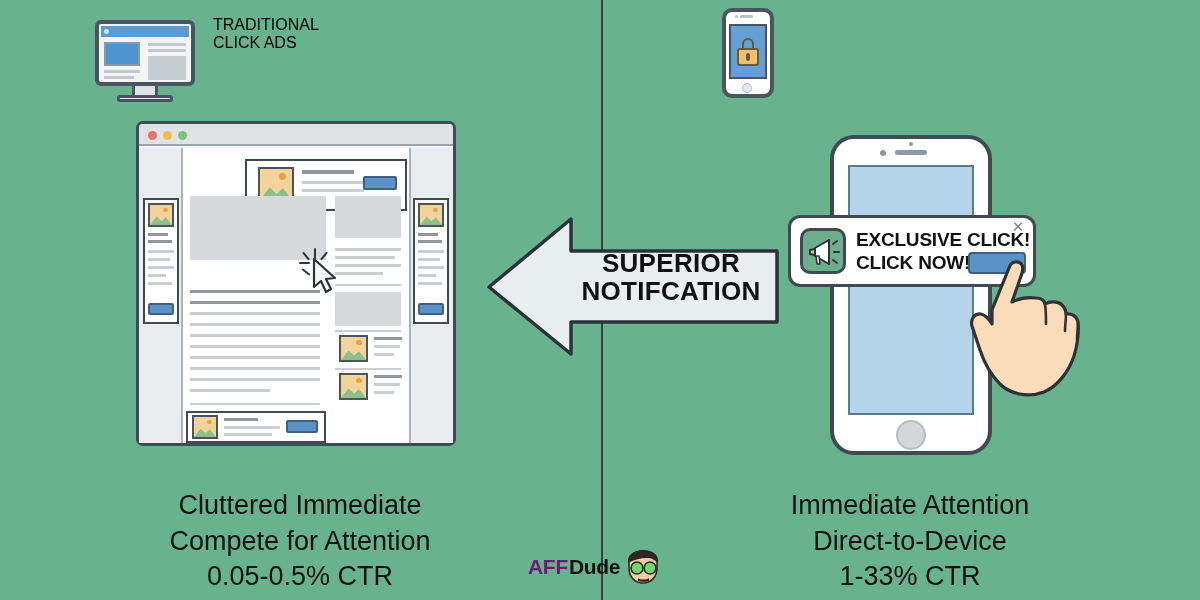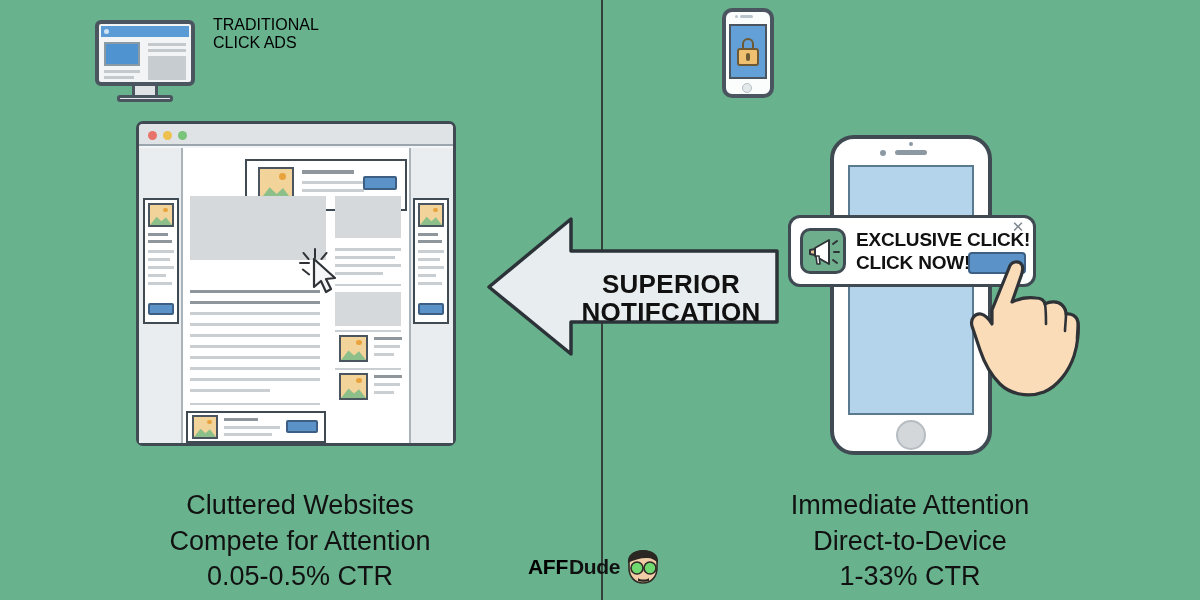--- a/index.html
+++ b/index.html
@@ -60,21 +60,21 @@
 
   
   .cursor{left:303px;top:248px;width:34px;height:40px;}
   .ray{position:absolute;background:#2f3337;border-radius:1px;}
 
   
   .arrow{left:487px;top:217px;width:292px;height:139px;}
   .arrow svg{display:block;}
   .arrow-txt{
     position:absolute;left:84px;top:32px;width:200px;text-align:center;
-    font-weight:bold;font-size:26px;color:#111;line-height:1.08;letter-spacing:.3px;margin-top:21px;
+    font-weight:bold;font-size:26px;color:#111;line-height:1.08;letter-spacing:.3px;
   }
 
   
   .phone{left:830px;top:135px;width:162px;height:320px;background:#ffffff;border:4px solid #3f4a52;border-radius:24px;box-sizing:border-box;}
   .ph-scr{left:848px;top:165px;width:126px;height:250px;background:#b3d4ea;border:2px solid #5a7a8f;box-sizing:border-box;}
   .ph-spk{left:895px;top:150px;width:32px;height:5px;border-radius:3px;background:#8c99a2;}
   .ph-cam{left:880px;top:150px;width:6px;height:6px;border-radius:50%;background:#8c99a2;}
   .ph-dot{left:909px;top:142px;width:4px;height:4px;border-radius:50%;background:#8c99a2;}
   .ph-home{left:896px;top:420px;width:30px;height:30px;border-radius:50%;background:#d3d7da;border:2px solid #b6bdc2;box-sizing:border-box;}
 
@@ -86,21 +86,21 @@
   .notif-t2{left:856px;top:252px;font-weight:bold;font-size:19px;color:#111;white-space:nowrap;letter-spacing:-.2px;}
   .notif-btn{left:968px;top:252px;width:58px;height:22px;background:#5b93c9;border:2px solid #3d5f84;border-radius:4px;box-sizing:border-box;}
 
   
   .cap{font-size:27px;color:#111;line-height:1.32;text-align:center;}
   .cap-l{left:90px;top:488px;width:420px;}
   .cap-r{left:700px;top:488px;width:420px;}
 
   
   .logo{left:528px;top:549px;height:36px;display:flex;align-items:center;}
-  .logo-aff{font-weight:bold;font-size:21px;color:#000000;letter-spacing:-.3px;}
+  .logo-aff{font-weight:bold;font-size:21px;color:#701a75;letter-spacing:-.3px;}
   .logo-dude{font-weight:bold;font-size:21px;color:#111;margin-left:1px;letter-spacing:-.3px;}
   .logo-face{position:relative;width:38px;height:34px;margin-left:4px;}
 </style>
 </head>
 <body style="background: rgb(104, 178, 141);">
 
 <div class="stage">
 
   <div class="abs divider"></div>
 
@@ -280,21 +280,21 @@
                C107 119 96 134 82 140 C66 146 48 142 38 132
                C29 123 22 110 18 98 C15 89 12 80 10 74
                C8 67 13 61 19 62 C23 63 27 67 30 72 Z" fill="#fbdcb8" stroke="#2f3337" stroke-width="3.2" stroke-linejoin="round"></path>
       <path d="M83 52 C84 58 84 66 84 72" fill="none" stroke="#2f3337" stroke-width="2.6" stroke-linecap="round"></path>
       <path d="M104 62 C104 68 103 74 103 79" fill="none" stroke="#2f3337" stroke-width="2.6" stroke-linecap="round"></path>
       <path d="M116 70 C116 76 115 82 115 87" fill="none" stroke="#2f3337" stroke-width="2.6" stroke-linecap="round"></path>
     </svg>
   </div>
 
   <div class="abs cap cap-l">
-    <div>Cluttered Websites</div>
+    <div>Cluttered Immediate</div>
     <div>Compete for Attention</div>
     <div>0.05-0.5% CTR</div>
   </div>
 
   <div class="abs cap cap-r">
     <div>Immediate Attention</div>
     <div>Direct-to-Device</div>
     <div>1-33% CTR</div>
   </div>
 

